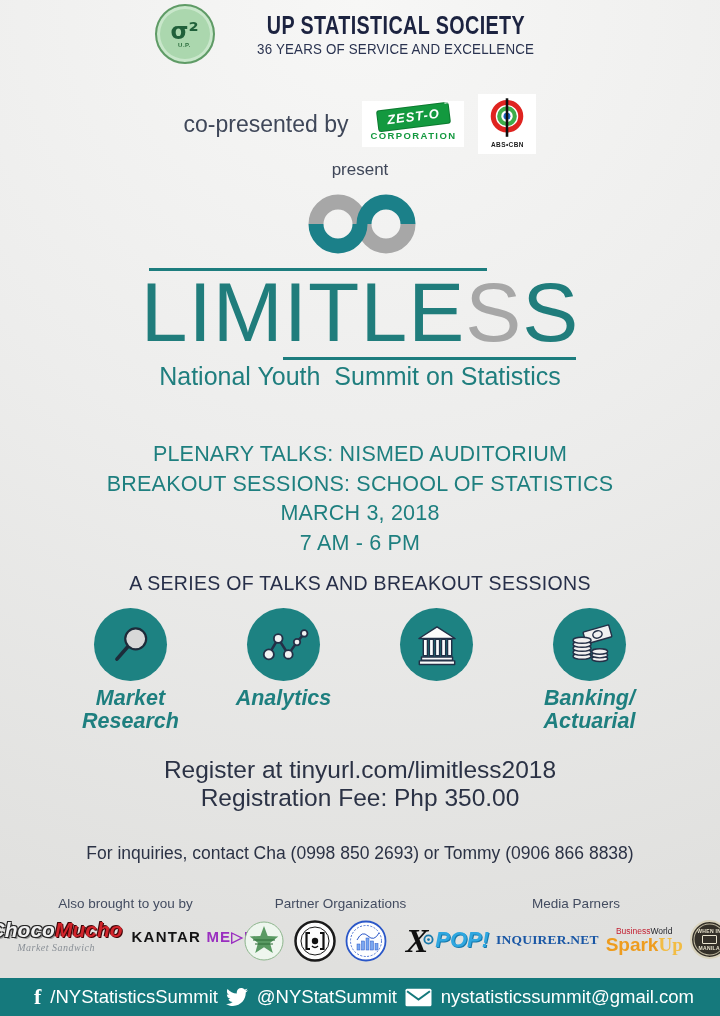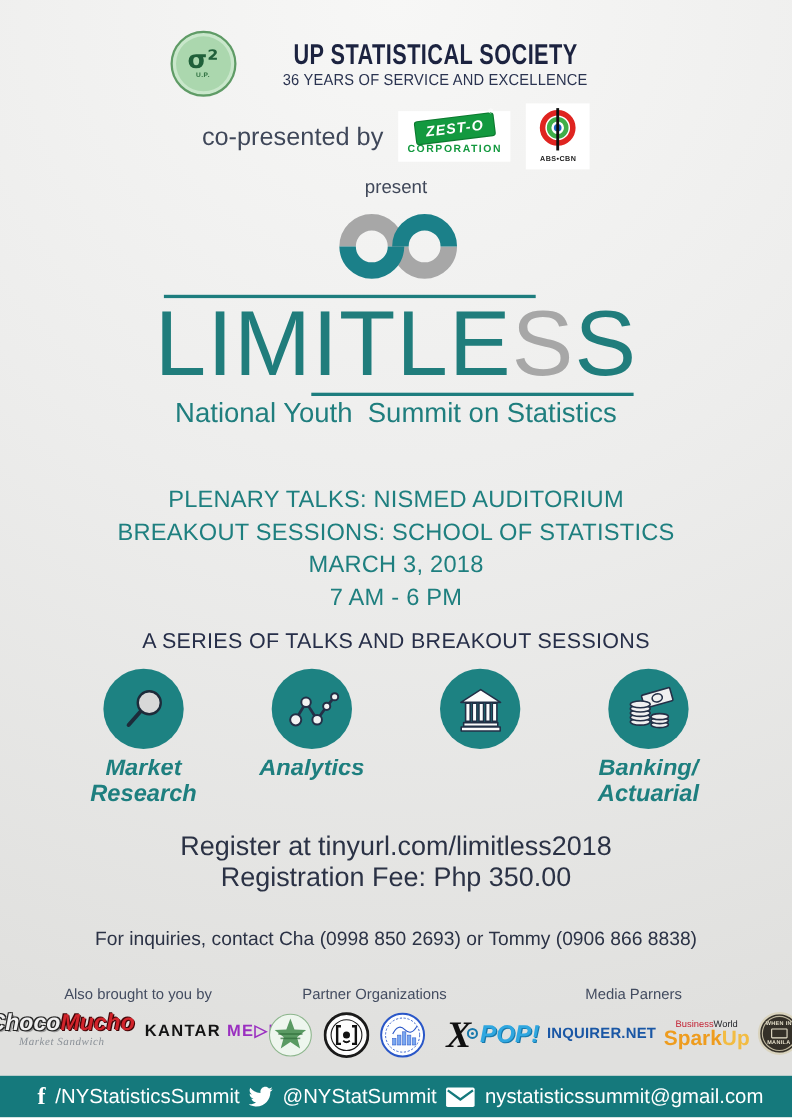--- a/index.html
+++ b/index.html
@@ -4,21 +4,21 @@
 <style>
   html,body{margin:0;padding:0;background:#ffffff;}
   .poster{
     position:relative;width:720px;height:1016px;overflow:hidden;
     font-family:"Liberation Sans",sans-serif;
     background:radial-gradient(140% 95% at 50% 0%, #f7f7f6 0%, #ededec 48%, #e0e0de 100%);
   }
   .sec{position:absolute;left:0;right:0;text-align:center;}
 
   
-  .header{top:28px;display:flex;align-items:center;justify-content:center;gap:11px;}
+  .header{top:4px;display:flex;align-items:center;justify-content:center;gap:11px;}
   .seal{width:56px;height:56px;border-radius:50%;background:#abd7ae;border:2px solid #5f9b66;
     box-shadow:inset 0 0 0 3px #c9e7cb;display:flex;flex-direction:column;align-items:center;justify-content:center;}
   .seal-sigma{font-size:23px;font-weight:700;color:#20603a;line-height:22px;font-family:"DejaVu Sans",sans-serif;}
   .seal-sub{font-size:6px;font-weight:700;color:#2c6e3e;letter-spacing:.5px;}
   .header-text{display:flex;flex-direction:column;align-items:center;}
   .org-name{font-size:26px;font-weight:700;color:#1c2340;letter-spacing:.5px;transform:scaleX(.76);line-height:30px;}
   .tagline{font-size:14.5px;color:#2a3350;letter-spacing:.2px;transform:scaleX(.92);line-height:18px;}
 
   
   .copresent{top:94px;display:flex;align-items:center;justify-content:center;gap:14px;}
@@ -65,26 +65,26 @@
   .choco-block{display:flex;flex-direction:column;align-items:center;}
   .choco-line{font-size:21px;font-weight:900;font-style:italic;line-height:20px;white-space:nowrap;}
   .choco-1{color:#f0f0f0;text-shadow:-1px -1px 0 #262626,1px -1px 0 #262626,-1px 1px 0 #262626,1px 1px 0 #262626,2px 2px 0 #9a9a9a;}
   .choco-2{color:#d2242b;text-shadow:-1px -1px 0 #420608,1px 1px 0 #420608;}
   .choco-sub{font-family:"Liberation Serif",serif;font-style:italic;font-size:10px;color:#8a9097;margin-top:2px;letter-spacing:.5px;}
   .kantar-line{font-size:15px;font-weight:700;letter-spacing:1.2px;white-space:nowrap;}
   .kantar-1{color:#141414;} .kantar-2{color:#9a2fc0;font-weight:600;}
   .g3 .sponsor-logos{gap:7px;}
   .pop-wrap{display:flex;align-items:center;gap:1px;}
   .pop{font-size:22px;font-weight:900;font-style:italic;color:#2fa7e0;text-shadow:1px 1px 0 #1879ab;}
-  .inquirer{font-family:Liberation Sans, sans-serif;font-weight:700;font-size:13.5px;color:#1a57a5;letter-spacing:.2px;white-space:nowrap;}
+  .inquirer{font-family:Liberation Serif, serif;font-weight:700;font-size:13.5px;color:#1a57a5;letter-spacing:.2px;white-space:nowrap;}
   .bw-stack{display:flex;flex-direction:column;align-items:center;line-height:10px;}
   .bw-line{font-size:8.5px;font-weight:400;white-space:nowrap;}
   .bw-1{color:#c32032;} .bw-2{color:#24262c;}
   .sparkup{font-size:19px;font-weight:800;line-height:18px;white-space:nowrap;}
-  .spark{color:#ee9c1e;} .up{color:#f2bc43;}
+  .spark{color:#ee9c1e;} .up{color:#f2bc43;font-family:Liberation Serif, serif;}
   .wim-wrap{display:flex;flex-direction:column;align-items:center;}
   .wim-badge{width:39px;height:39px;border-radius:50%;background:#343028;border:2px solid #d9d3bd;
     box-shadow:inset 0 0 0 1.5px #343028, inset 0 0 0 2.5px #bdb69d;
     display:flex;flex-direction:column;align-items:center;justify-content:center;color:#e9e3cd;box-sizing:border-box;}
   .wim-t{font-size:5px;font-weight:700;letter-spacing:.3px;line-height:6px;}
   .wim-window{width:13px;height:7px;border:1px solid #e9e3cd;border-radius:1px;margin:1px 0;}
 
   
   .footer{position:absolute;left:0;bottom:0;width:100%;height:38px;background:#15797c;
     display:flex;align-items:center;justify-content:space-between;padding:0 26px 0 34px;box-sizing:border-box;}

